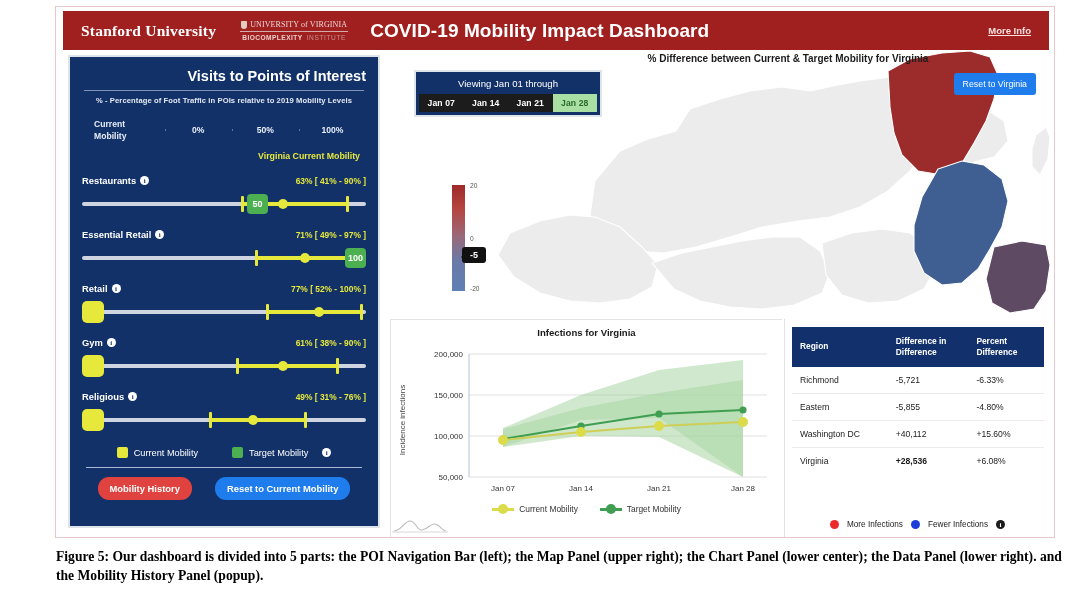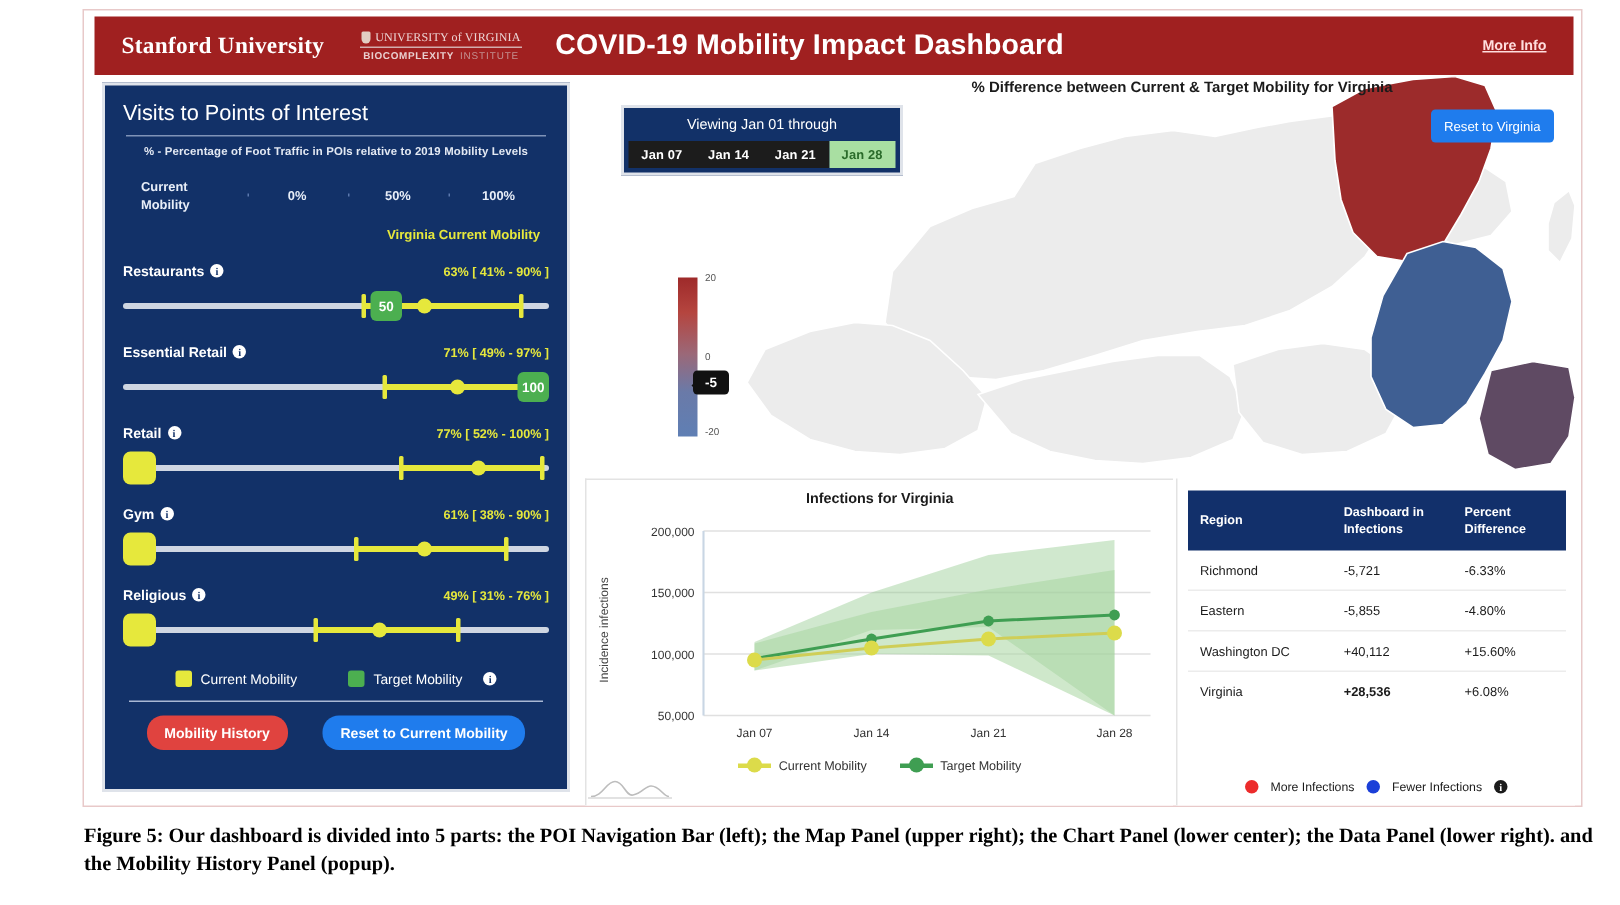--- a/index.html
+++ b/index.html
@@ -67,21 +67,21 @@
 
   
   .poi-panel {
     position: absolute; left: 12px; top: 48px;
     width: 312px; height: 473px;
     background: #123168;
     border: 2px solid #dfe3ea;
     padding: 8px 12px;
   }
   .poi-title {
-    text-align:left; color:#ffffff; font-size: 14.5px; font-weight: normal;
+    text-align:right; color:#ffffff; font-size: 14.5px; font-weight: bold;
     padding: 3px 0 6px;
   }
   .poi-rule { height:1px; background:#7f93b8; margin: 0 2px 5px; }
   .poi-sub {
     color:#e3e9f3; font-size: 7.6px; text-align:center; font-weight:bold;
     letter-spacing:.1px; margin-bottom: 8px;
   }
   .scale-row { display:flex; align-items:center; height: 34px; }
   .scale-cell {
     flex:1; text-align:center; color:#e8eef8; font-size: 8.6px;
@@ -538,21 +538,21 @@
     <svg class="mini-curve" width="56" height="18" viewBox="0 0 56 18">
       <path d="M2 16 C10 16 12 6 18 6 C24 6 25 16 30 15 C36 14 38 9 42 9 C48 9 50 16 54 16" fill="none" stroke="#bdbdbd" stroke-width="1.1"></path>
       <line x1="0" y1="17" x2="56" y2="17" stroke="#d8d8d8" stroke-width="1"></line>
     </svg>
 
     <div class="data-panel">
       <table class="datatable">
         <thead>
           <tr>
             <th style="width:38%;">Region</th>
-            <th style="width:32%;">Dashboard in Infections</th>
+            <th style="width:32%;">Difference in Difference</th>
             <th style="width:30%;">Percent Difference</th>
           </tr>
         </thead>
         <tbody>
           <tr>
             <td>Richmond</td>
             <td class="neg">-5,721</td>
             <td class="neg">-6.33%</td>
           </tr>
           <tr>

